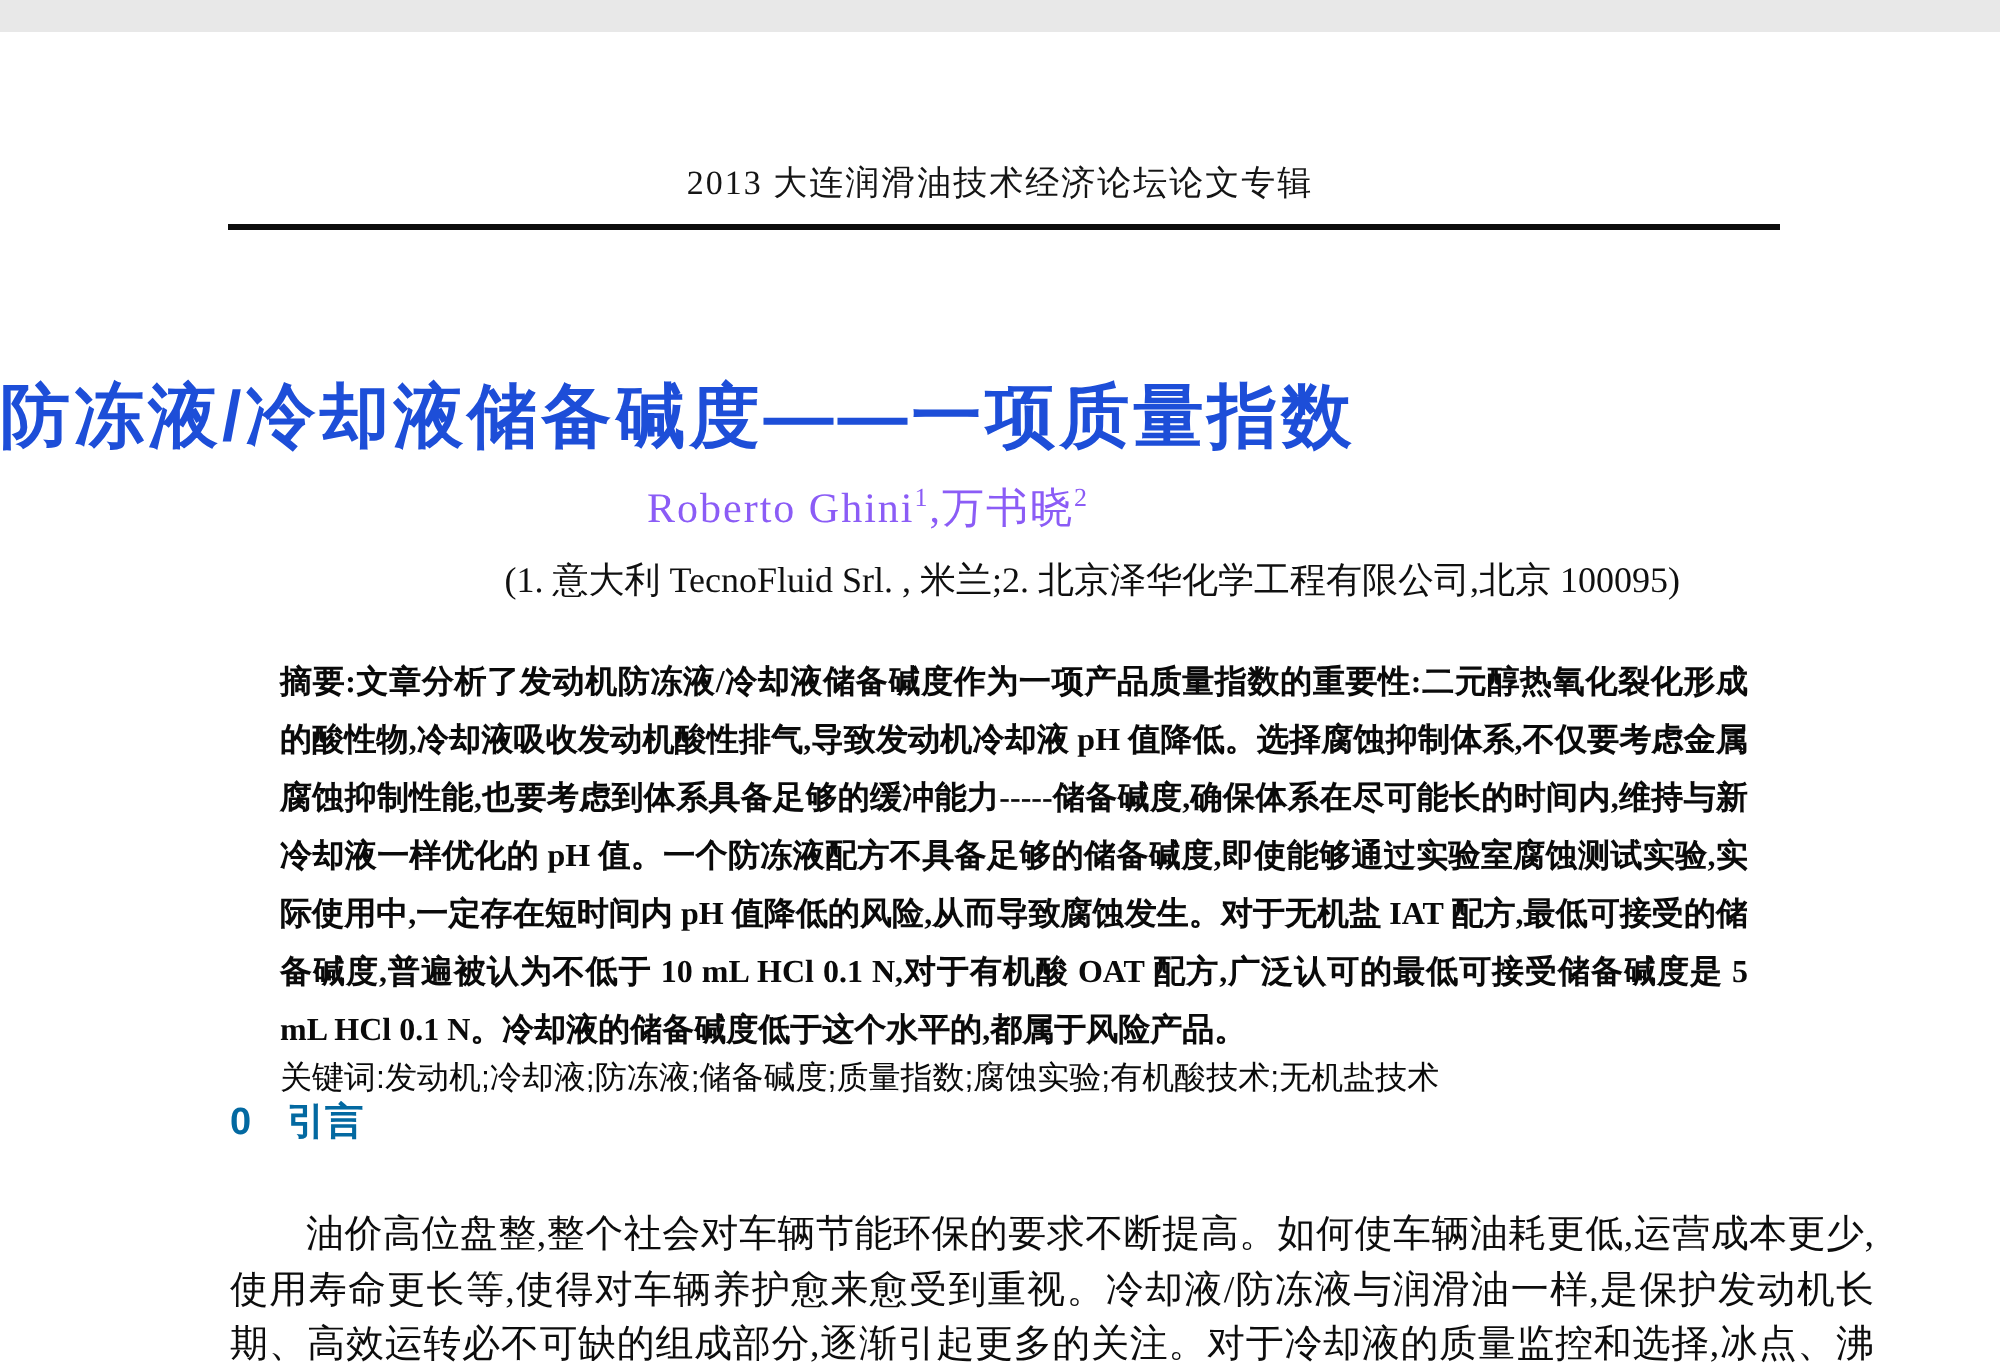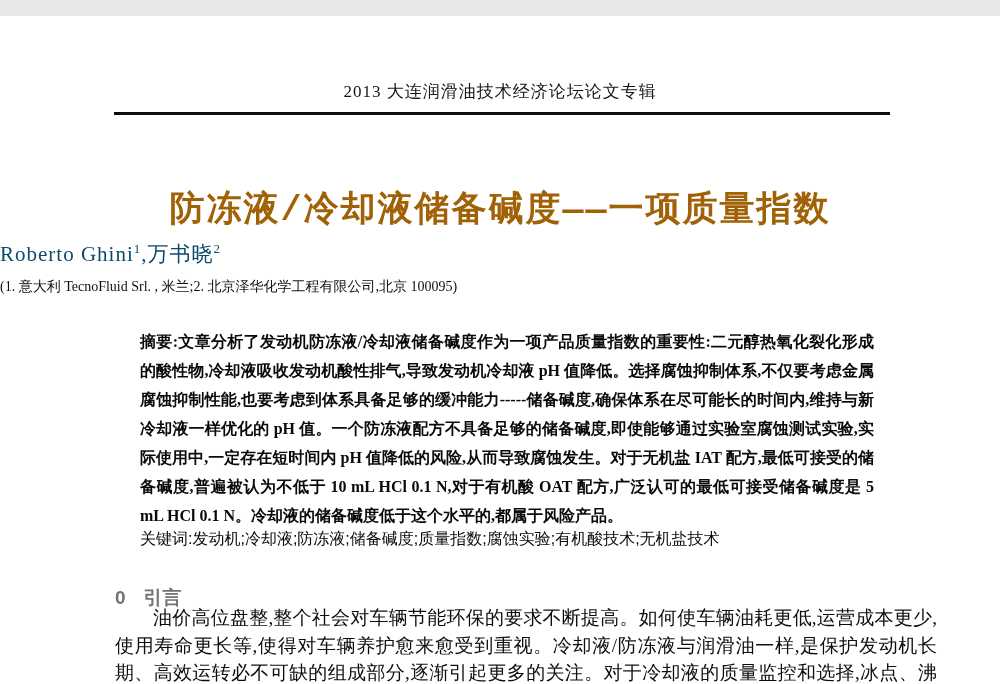--- a/index.html
+++ b/index.html
@@ -18,38 +18,39 @@
     font-size:17px;
     letter-spacing:1px;
     color:#151515;
   }
   .header-rule{
     position:absolute;top:96px;left:114px;width:776px;height:3px;
     background:#0d0d0d;
   }
   .paper-title{
     position:absolute;top:146px;left:0;width:1000px;
-    text-align:center;
-    font-family:Liberation Mono, monospace;
+    text-align:left;
+    font-family:Liberation Sans, sans-serif;
     font-weight:700;
     font-size:35px;
     letter-spacing:2px;
-    color:#a16207;
+    color:#1d4ed8;
   }
   .authors-line{
     position:absolute;top:224px;left:0;width:868px;
+    text-align:center;
     font-size:21px;
     letter-spacing:1px;
-    color:#0c4a6e;
+    color:#8b5cf6;
   }
   .authors-line sup{font-size:13px;}
   .affiliation-line{
     position:absolute;top:262px;left:0;width:840px;
-    text-align:left;
-    font-size:14px;
+    text-align:right;
+    font-size:18px;
     color:#101010;
   }
   .abstract-block{
     position:absolute;top:311px;left:140px;width:734px;
     font-family:Liberation Serif, serif;
     font-weight:700;
     font-size:16px;
     line-height:29px;
     text-align:justify;
     color:#0a0a0a;
@@ -57,25 +58,25 @@
   }
   .keywords-block{
     position:absolute;top:513px;left:140px;width:734px;
     font-family:"Liberation Sans","DejaVu Sans",sans-serif;
     font-weight:400;
     font-size:16px;
     color:#0a0a0a;
     margin:0;
   }
   .section-heading{
-    position:absolute;top:569px;left:115px;
+    position:absolute;top:532px;left:115px;
     font-family:"Liberation Sans","DejaVu Sans",sans-serif;
     font-weight:700;
     font-size:19px;
-    color:#737373;
+    color:#0369a1;
     margin:0;
   }
   .section-heading .sec-num{display:inline-block;margin-right:18px;}
   .body-paragraph{
     position:absolute;top:588px;left:115px;width:822px;
     font-size:19px;
     line-height:27.5px;
     text-align:justify;
     text-indent:2em;
     color:#0d0d0d;

